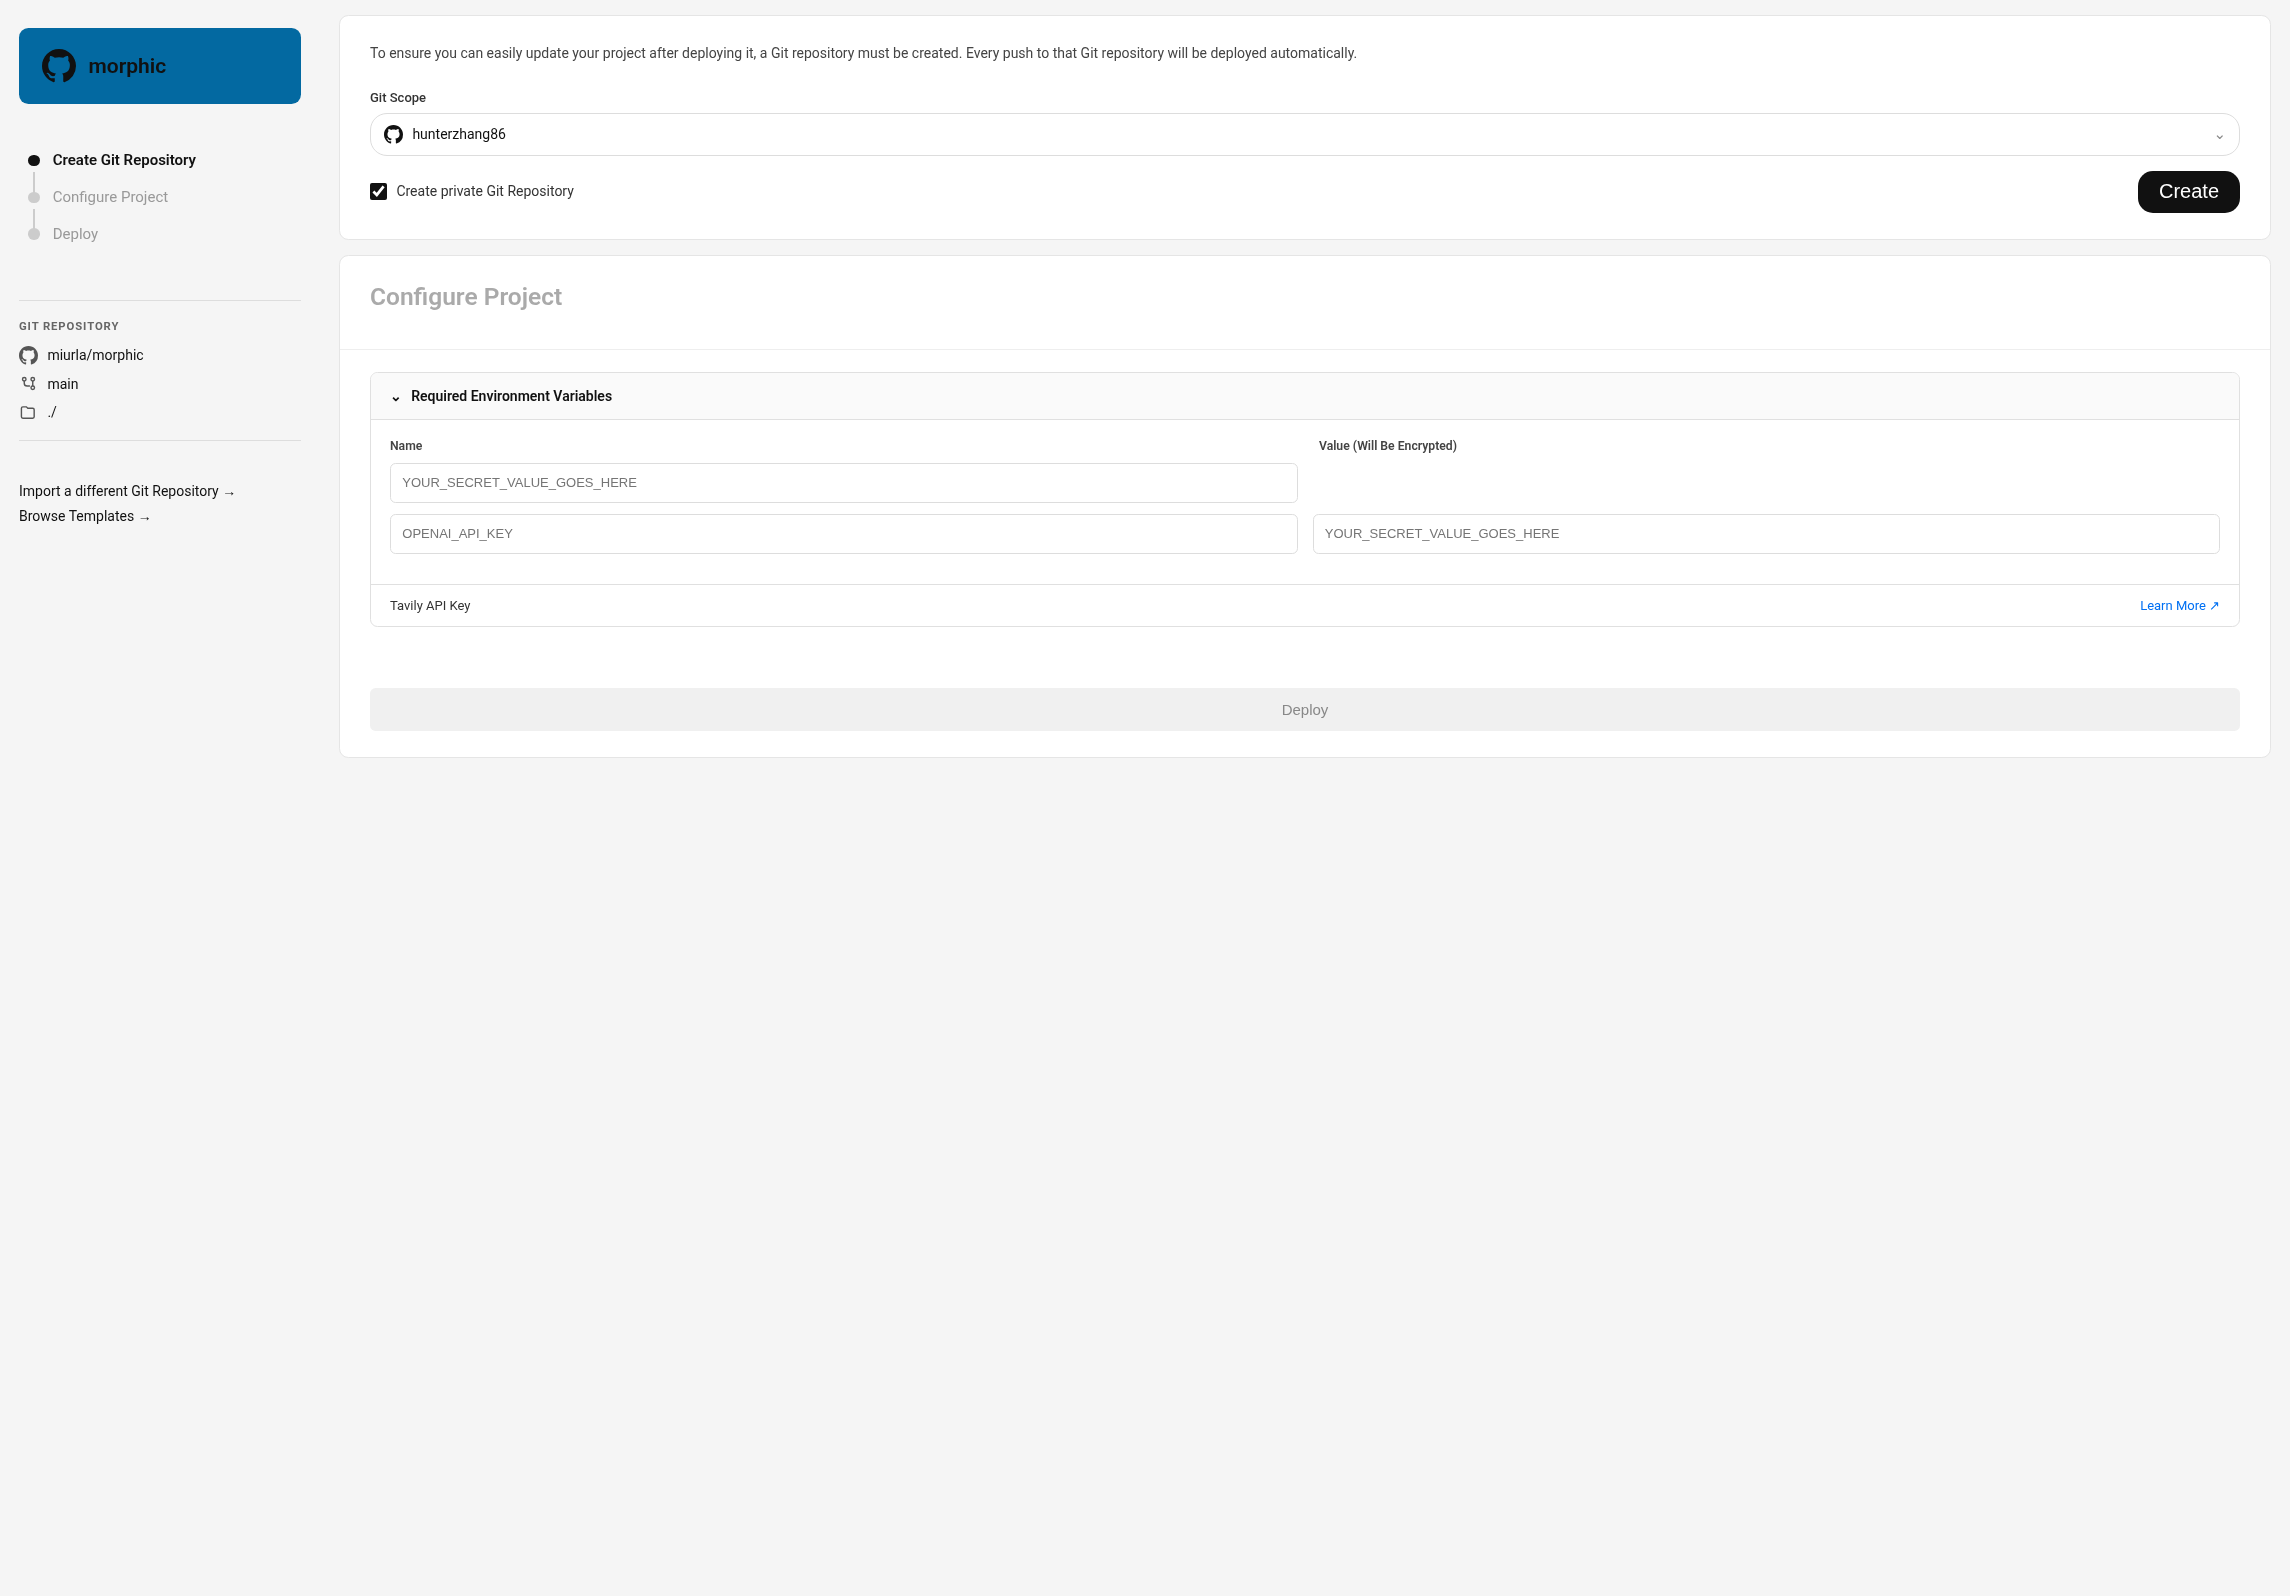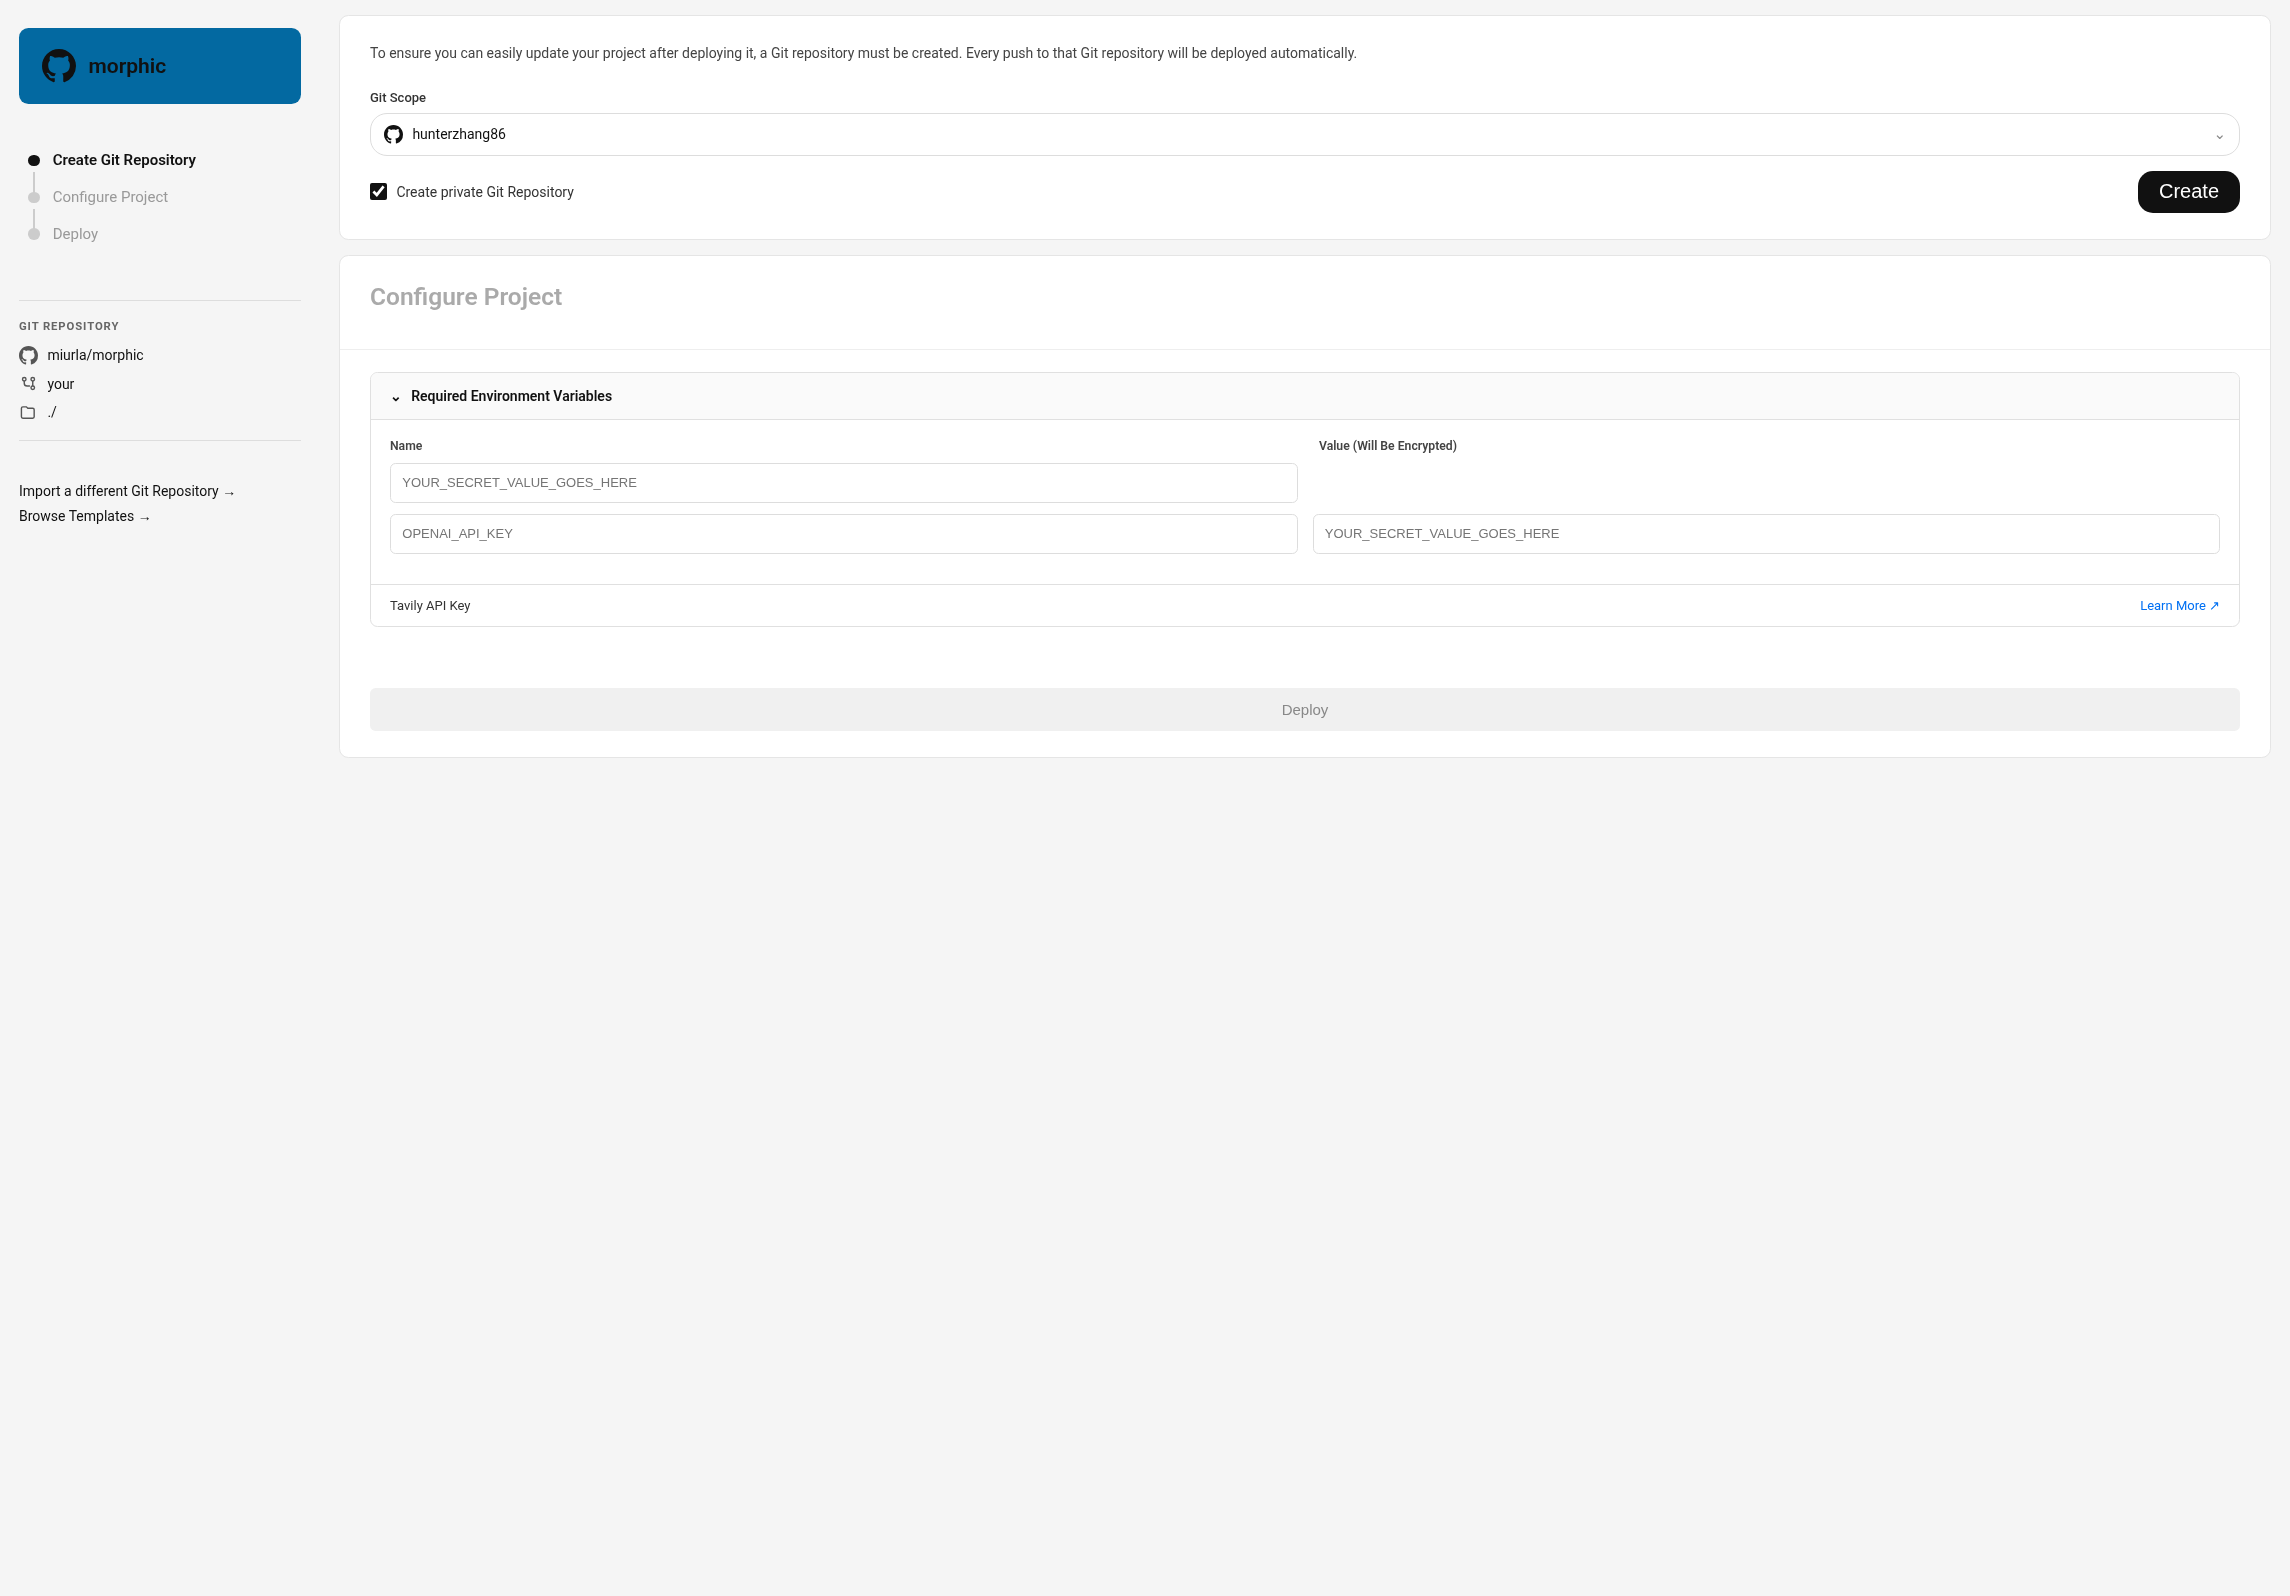--- a/index.html
+++ b/index.html
@@ -231,21 +231,20 @@
 
     .checkbox-row {
       display: flex;
       align-items: center;
       justify-content: space-between;
       margin-top: 15px;
     }
 
     .checkbox-group {
       display: flex;
-      align-items: center;
       gap: 9.4px;
     }
 
     .checkbox-input {
       width: 17px;
       height: 17px;
       accent-color: #111;
       cursor: pointer;
     }
 
@@ -430,21 +429,21 @@
       <span class="icon">
         <svg viewBox="0 0 24 24" fill="none" stroke="currentColor" stroke-width="2" width="17" height="17">
           <circle cx="6" cy="6" r="2.5"></circle>
           <circle cx="18" cy="18" r="2.5"></circle>
           <path d="M6 8.5v3a4 4 0 004 4h4"></path>
           <path d="M18 15.5V8.5"></path>
           <circle cx="18" cy="6" r="2.5"></circle>
           <path d="M18 8.5v0"></path>
         </svg>
       </span>
-      <span>your</span>
+      <span>main</span>
     </div>
     <div class="git-info-item">
       <span class="icon">
         <svg viewBox="0 0 24 24" fill="none" stroke="currentColor" stroke-width="2" width="17" height="17">
           <path d="M2 6a2 2 0 012-2h5l2 2h7a2 2 0 012 2v10a2 2 0 01-2 2H4a2 2 0 01-2-2V6z"></path>
         </svg>
       </span>
       <span>./</span>
     </div>
   </div>

